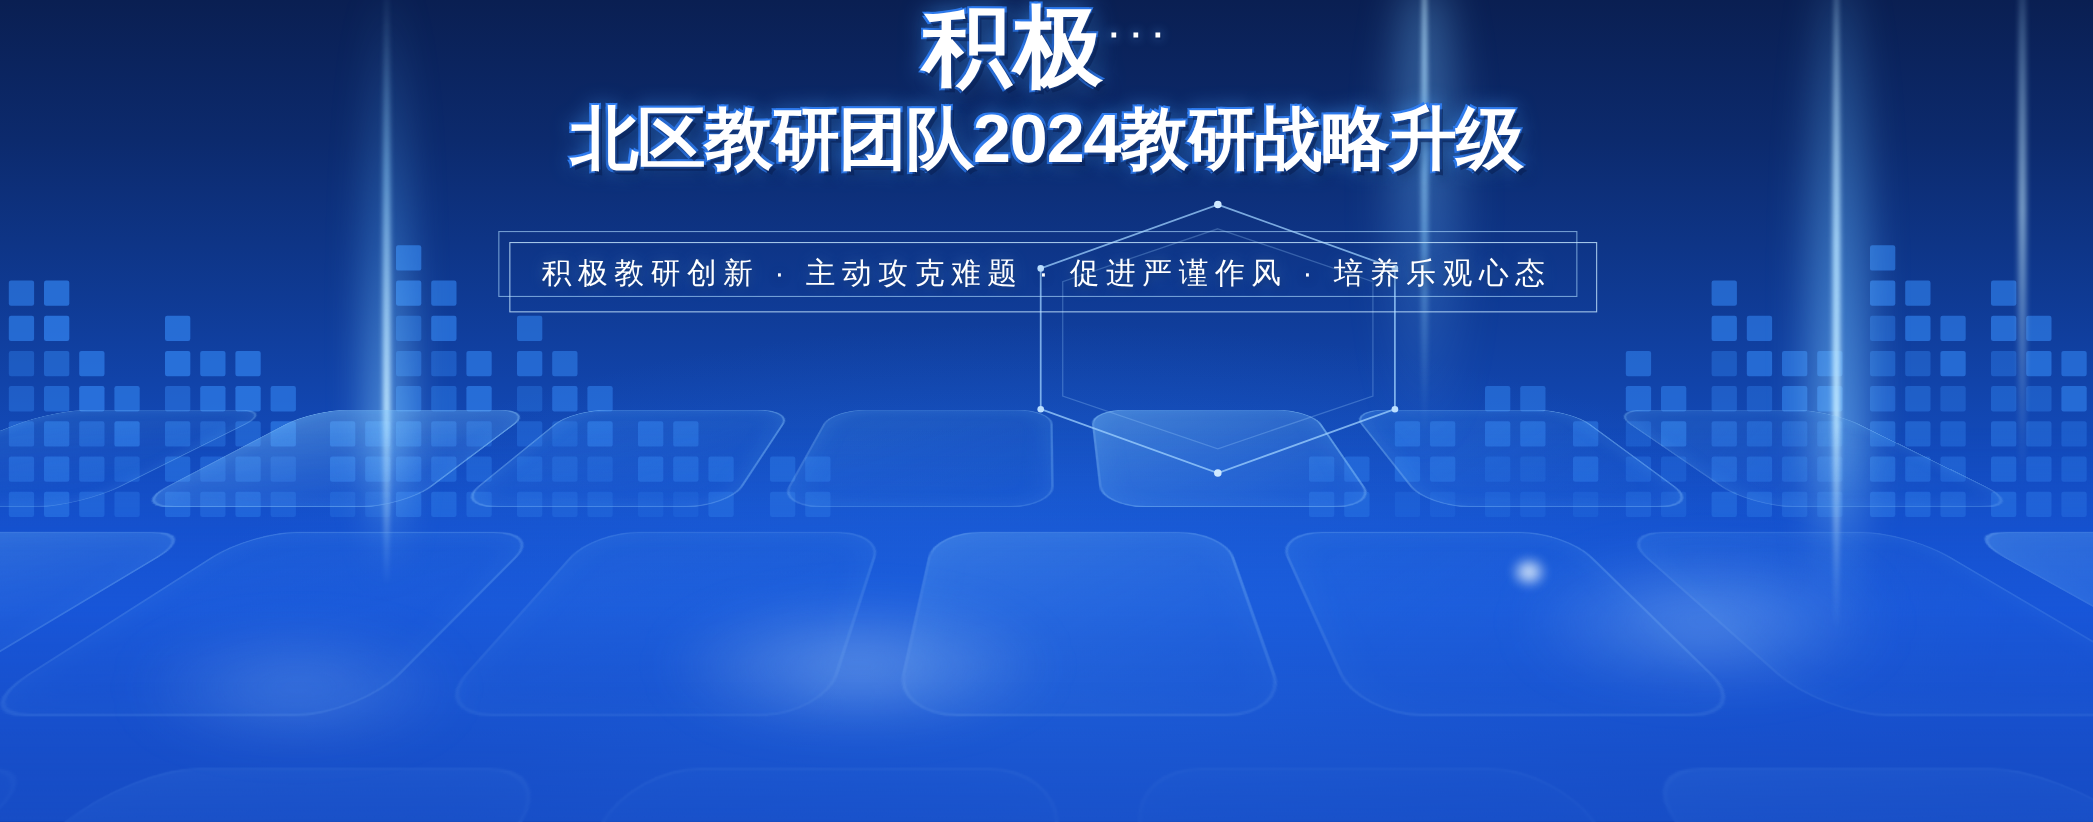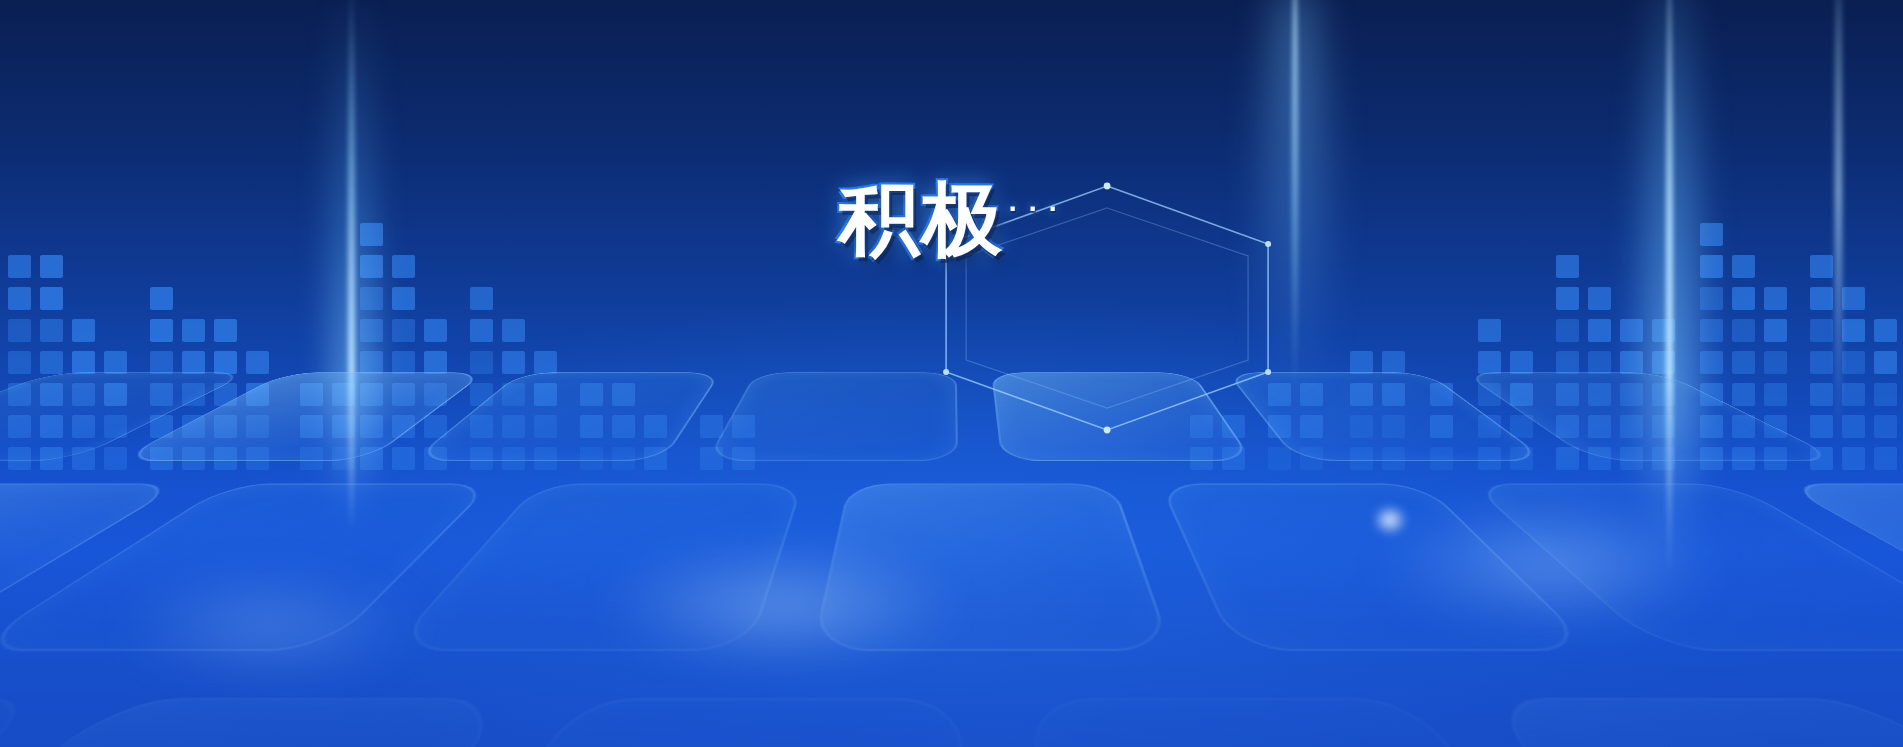--- a/index.html
+++ b/index.html
@@ -50,21 +50,20 @@
 
   
   #hex{position:absolute;left:50%;top:182px;transform:translateX(-3.0%);
        width:330px;height:252px;pointer-events:none;}
 
   
   #textblock{position:absolute;left:0;right:0;top:0;height:100%;
              display:flex;flex-direction:column;align-items:center;}
 
   #title{
-    margin-top:176px;
     font-size:81px;line-height:86px;font-weight:bold;
     letter-spacing:2px;
     color:#ffffff;
     white-space:nowrap;
     display:flex;align-items:center;
     text-shadow:
        3px 4px 0 rgba(8,30,80,.55),
        6px 8px 12px rgba(5,20,60,.50),
       -2px -2px 0 #2d7bf0,
        2px -2px 0 #2d7bf0,
@@ -463,16 +462,22 @@
 
   <div id="textblock">
 
     <div id="title">
       <span class="w">积极</span>
       <span class="sep">·</span>
       <span class="sep">·</span>
       <span class="sep">·</span>
     </div>
 
-
+    <div id="subtitle">北区教研团队2024教研战略升级</div>
+
+    <div id="tagwrap">
+      <div id="tagframe1"></div>
+      <div id="tagframe2"></div>
+      <div id="tagline">积极教研创新 · 主动攻克难题 · 促进严谨作风 · 培养乐观心态</div>
+    </div>
 
   </div>
 </div>
 
 </body></html>

